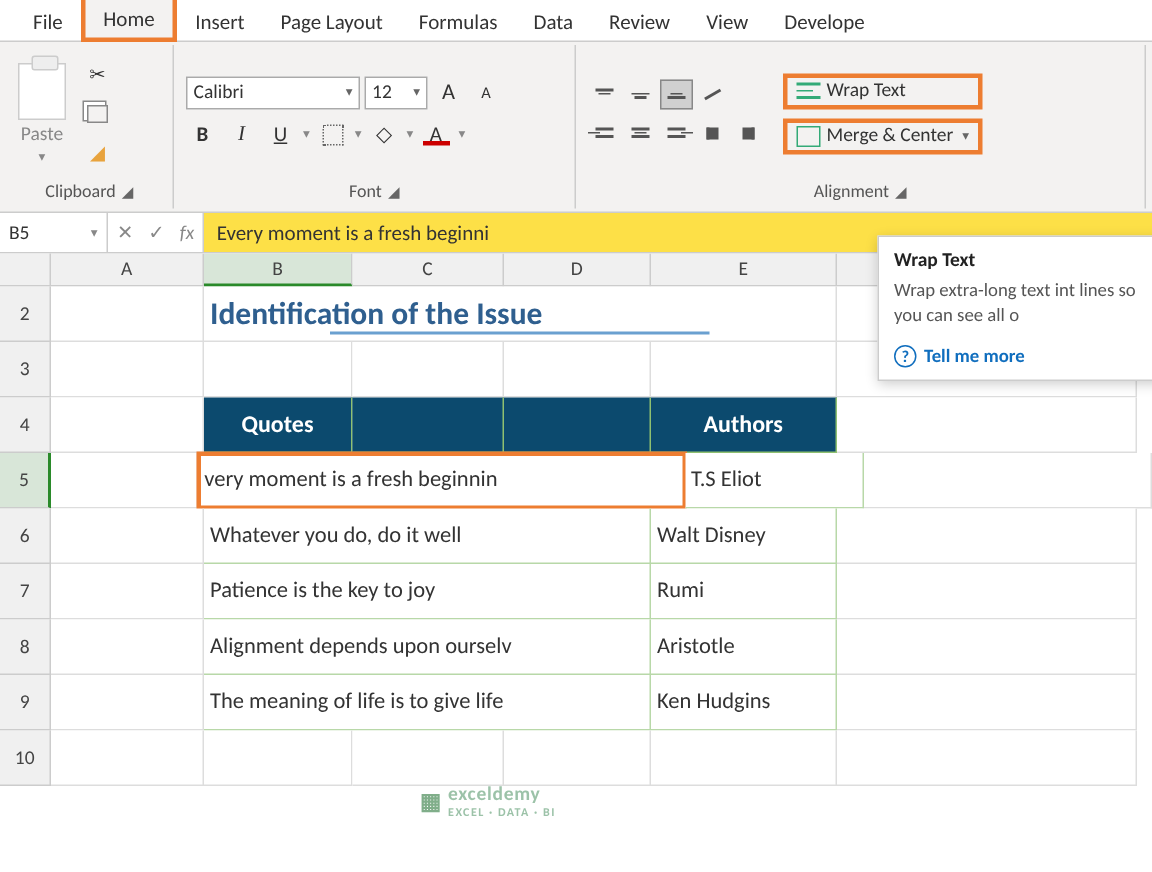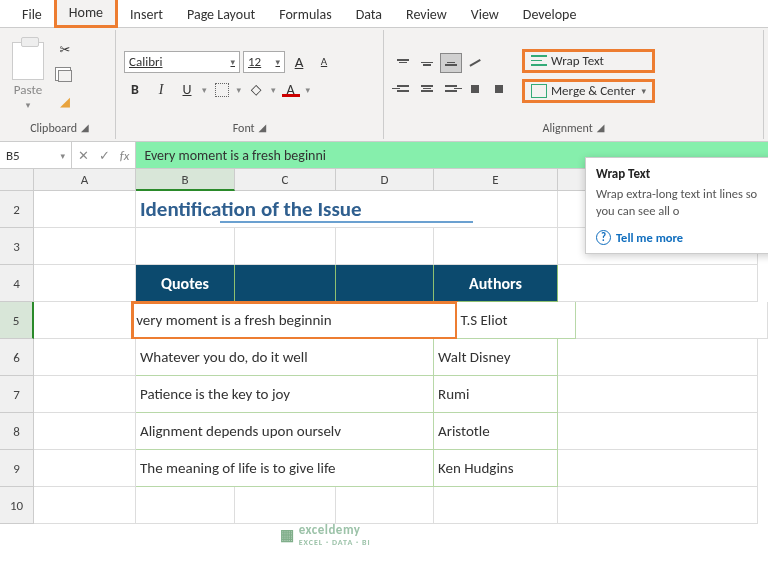--- a/index.html
+++ b/index.html
@@ -17,21 +17,21 @@
 .group-body { flex: 1; display: flex; align-items: center; gap: 4px; }
 .group-label { text-align: center; font-size: 12px; color: #555; padding: 2px 0; display: flex; justify-content: center; align-items: flex-start; gap: 4px; }
 .dialog-launcher { font-size: 10px; color: #666; }
 
 .paste-big { display: flex; flex-direction: column; align-items: center; gap: 2px; color: #888; }
 .paste-icon { width: 32px; height: 38px; background: #fff; border: 1px solid #ccc; position: relative; }
 .paste-icon::before { content: ""; position: absolute; top: -6px; left: 8px; width: 16px; height: 8px; background: #eee; border: 1px solid #ccc; border-radius: 2px; }
 .mini-col { display: flex; flex-direction: column; gap: 6px; margin-left: 6px; }
 .mini-btn { width: 22px; height: 20px; display: flex; align-items: center; justify-content: center; }
 
-.font-row1 { display: flex; gap: 3px; align-items: center; text-decoration: underline; }
+.font-row1 { display: flex; gap: 3px; align-items: center; }
 .font-row2 { display: flex; gap: 4px; align-items: center; margin-top: 6px; }
 .combo { background: #fff; border: 1px solid #aaa; height: 22px; display: flex; align-items: center; padding: 0 4px; font-size: 13px; }
 .combo .arrow { margin-left: auto; font-size: 9px; color: #666; }
 .fmt-btn { width: 22px; height: 22px; display: flex; align-items: center; justify-content: center; font-size: 14px; }
 .color-bar { width: 18px; height: 3px; background: #c00; margin-top: 12px; position: absolute; }
 
 .align-grid { display: flex; flex-direction: column; gap: 6px; }
 .align-row { display: flex; gap: 2px; }
 .align-btn { width: 22px; height: 20px; display: flex; flex-direction: column; align-items: center; justify-content: center; gap: 1px; }
 .align-btn span { width: 12px; height: 1.5px; background: #555; }
@@ -43,21 +43,21 @@
 .icon-box { width: 16px; height: 14px; border: 1px solid #3a7; display: inline-block; position: relative; }
 .icon-wrap { width: 16px; height: 14px; display: inline-flex; flex-direction: column; justify-content: space-around; }
 .icon-wrap span { height: 1.5px; background: #3a7; width: 100%; }
 .icon-wrap span:nth-child(2) { width: 70%; }
 
 
 .fbar { display: flex; height: 27px; border-bottom: 1px solid #ccc; align-items: stretch; }
 .namebox { width: 72px; border-right: 1px solid #ccc; display: flex; align-items: center; padding: 0 6px; background: #fff; }
 .namebox .arrow { margin-left: auto; font-size: 9px; color: #888; }
 .fx-btns { display: flex; align-items: center; padding: 0 6px; gap: 10px; border-right: 1px solid #ccc; color: #888; }
-.fx-input { flex: 1; padding: 0 8px; display: flex; align-items: center; background: #86efac; font-size: 14px; overflow: hidden; white-space: nowrap; }
+.fx-input { flex: 1; padding: 0 8px; display: flex; align-items: center; background: #fde047; font-size: 14px; overflow: hidden; white-space: nowrap; }
 
 
 .sheet { display: flex; height: 400px; }
 .rowhdrs { display: flex; flex-direction: column; }
 .corner { width: 34px; height: 22px; background: #f0f0f0; border-right: 1px solid #ccc; border-bottom: 1px solid #ccc; }
 .rowhdr { width: 34px; height: 37px; background: #f0f0f0; border-right: 1px solid #ccc; border-bottom: 1px solid #ccc; display: flex; align-items: center; justify-content: center; font-size: 13px; color: #444; }
 .rowhdr.sel { background: #d8e6d8; border-right: 2px solid #2a8a2a; }
 .gridarea { flex: 1; overflow: hidden; }
 .colhdrs { display: flex; height: 22px; }
 .colhdr { background: #f0f0f0; border-right: 1px solid #ccc; border-bottom: 1px solid #ccc; display: flex; align-items: center; justify-content: center; font-size: 13px; color: #444; }

